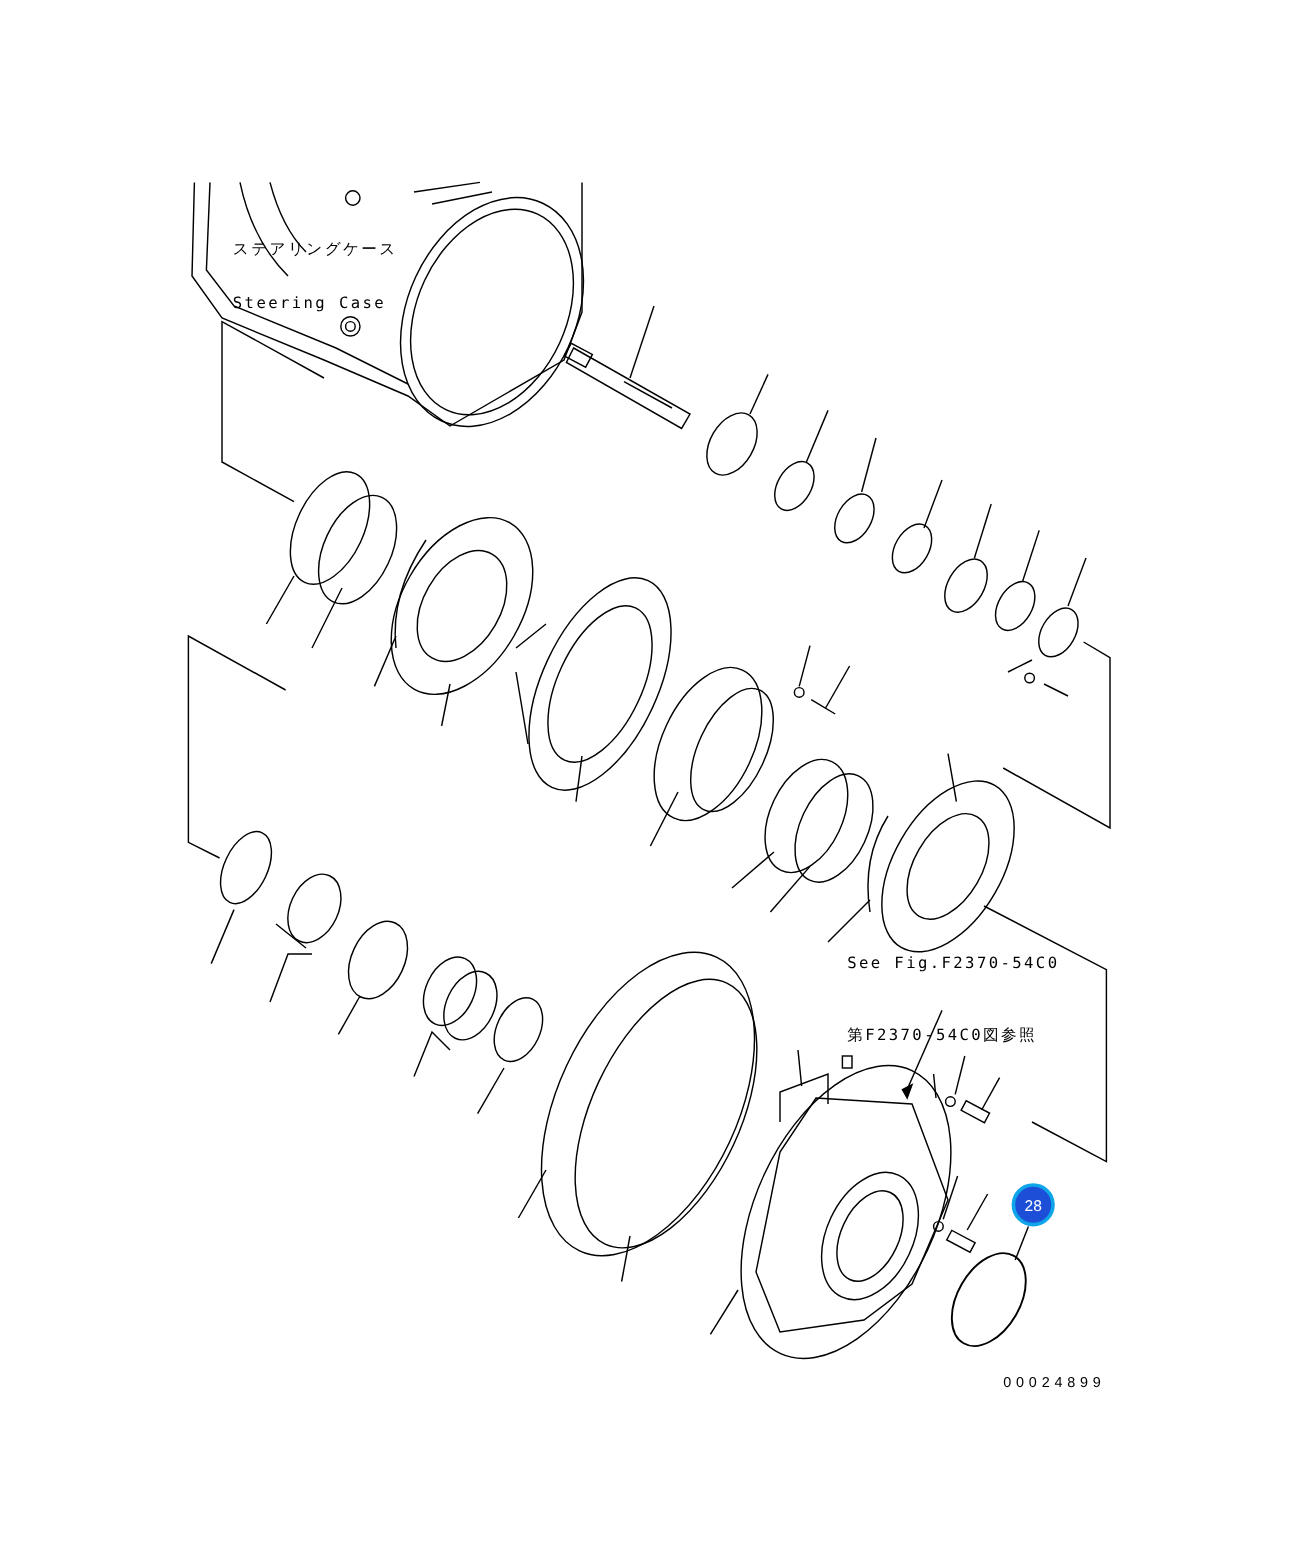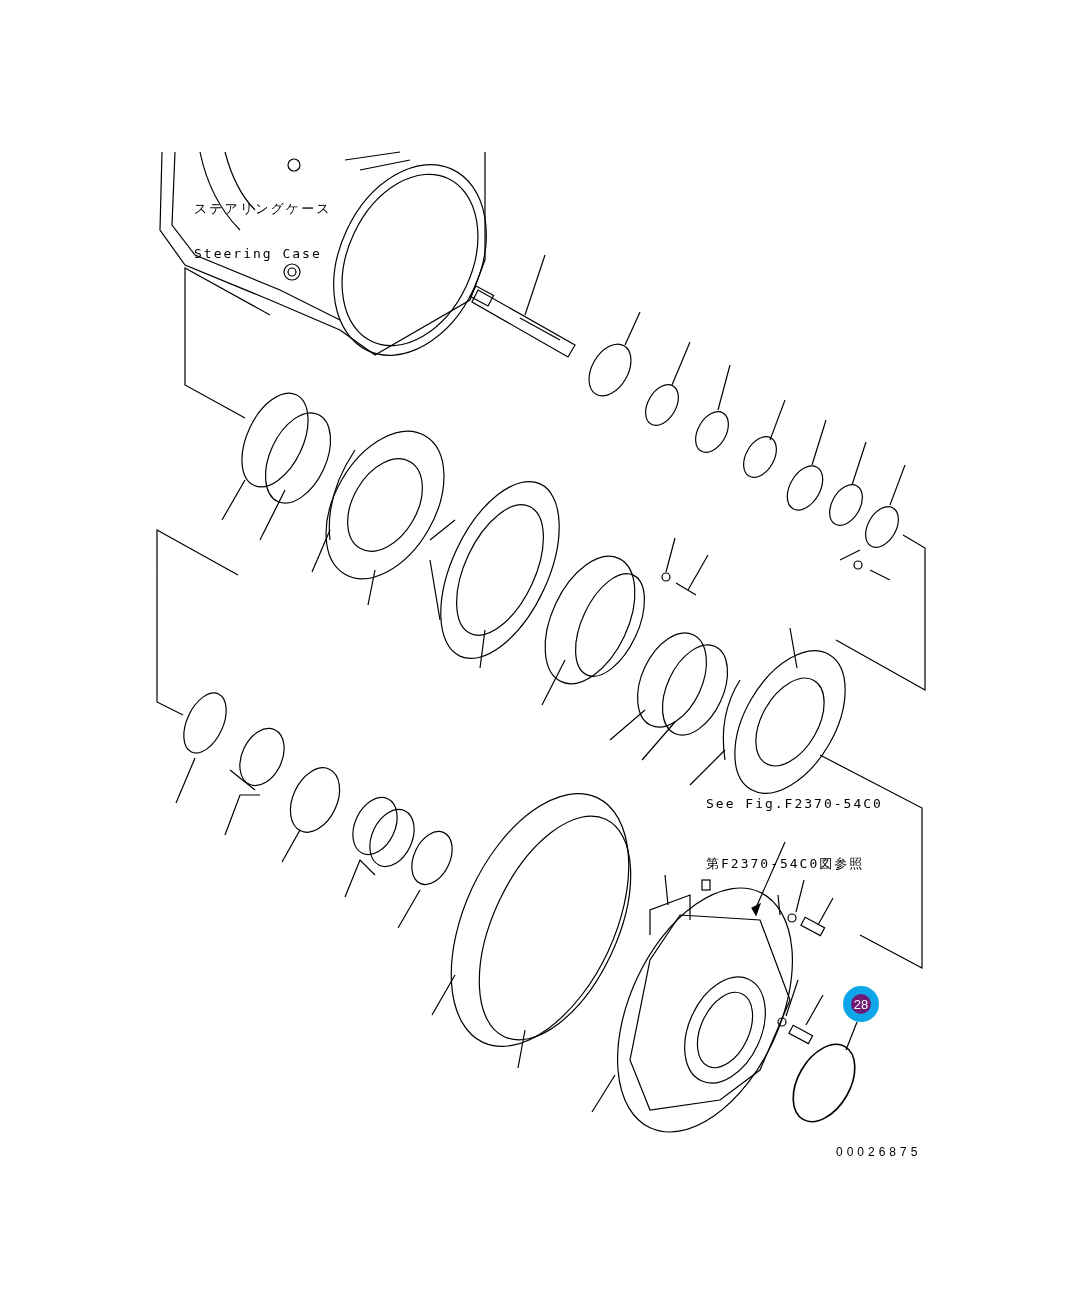--- a/index.html
+++ b/index.html
@@ -2,21 +2,21 @@
 <html><head>
 <meta charset="utf-8">
 <style>
   html, body { margin: 0; padding: 0; background: #ffffff; }
   body { width: 1078px; height: 1306px; position: relative; overflow: hidden;
          font-family: "DejaVu Sans Mono", monospace; }
   #drawing { position: absolute; left: 0; top: 0; width: 1078px; height: 1306px; }
   .lbl { position: absolute; color: #000; font-family: "DejaVu Sans Mono", monospace;
          font-size: 13px; letter-spacing: 2px; white-space: nowrap; line-height: 16px; }
   .callout { position: absolute; width: 36px; height: 36px; border-radius: 50%;
-             background: #701a75; border: 8px solid #0ea5e9; box-sizing: border-box;
+             background: #1d4ed8; border: 3px solid #0ea5e9; box-sizing: border-box;
              color: #ffffff; font-family: "Liberation Sans", sans-serif; font-size: 13px;
              display: flex; align-items: center; justify-content: center; cursor: pointer; }
   .drawnum { position: absolute; font-family: "Liberation Sans", sans-serif; font-size: 12px;
              letter-spacing: 4px; color: #000; }
 </style>
 </head>
 <body>
 
 <svg id="drawing" viewBox="0 0 1078 1306" xmlns="http://www.w3.org/2000/svg" fill="none" stroke="#000" stroke-width="1.2">
 
@@ -164,13 +164,13 @@
 
 <div class="lbl" style="left:194px;top:201px;">ステアリングケース</div>
 <div class="lbl" style="left:194px;top:218px;margin-top:28px;">Steering Case</div>
 <div class="lbl" style="left:706px;top:856px;">第F2370-54C0図参照</div>
 <div class="lbl" style="left:706px;top:796px;">See Fig.F2370-54C0</div>
 
 <div class="callout" style="left:843px;top:986px;">
   <span>28</span>
 </div>
 
-<div class="drawnum" style="left:836px;top:1145px;">00026875</div>
+<div class="drawnum" style="left:836px;top:1145px;">00024899</div>
 
 </body></html>

